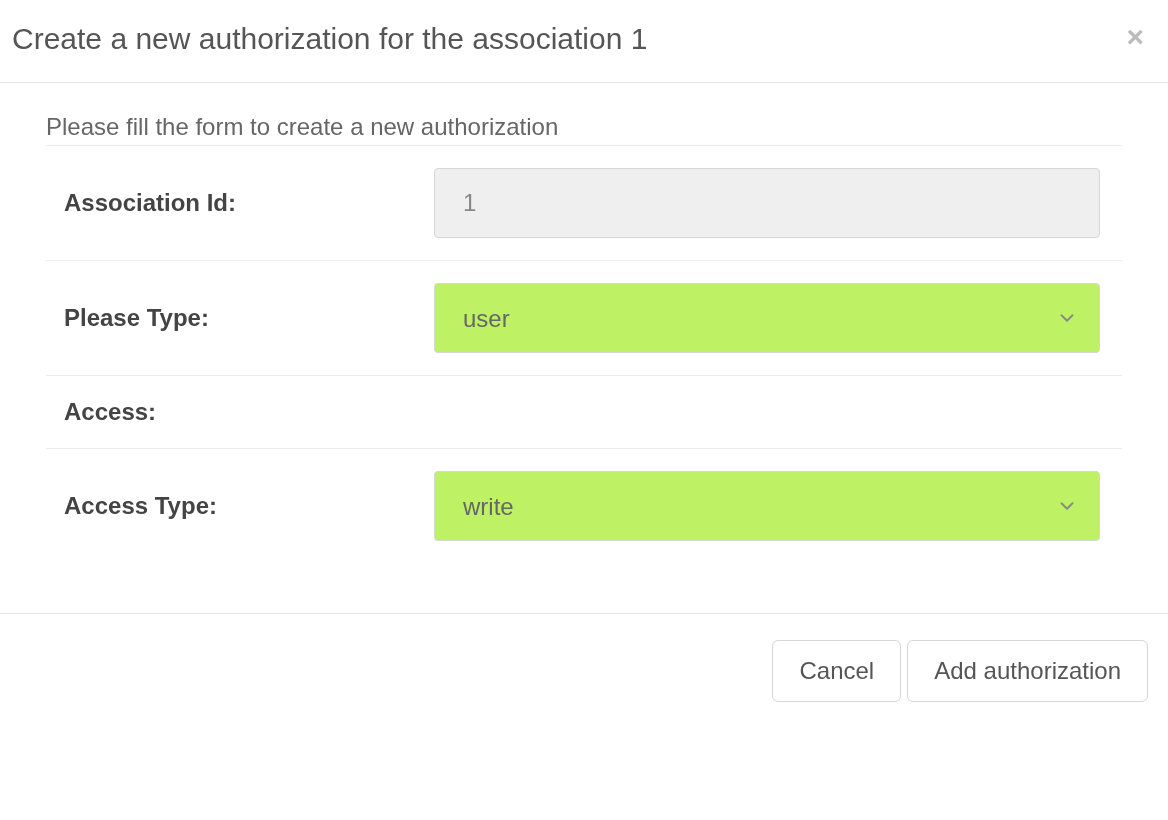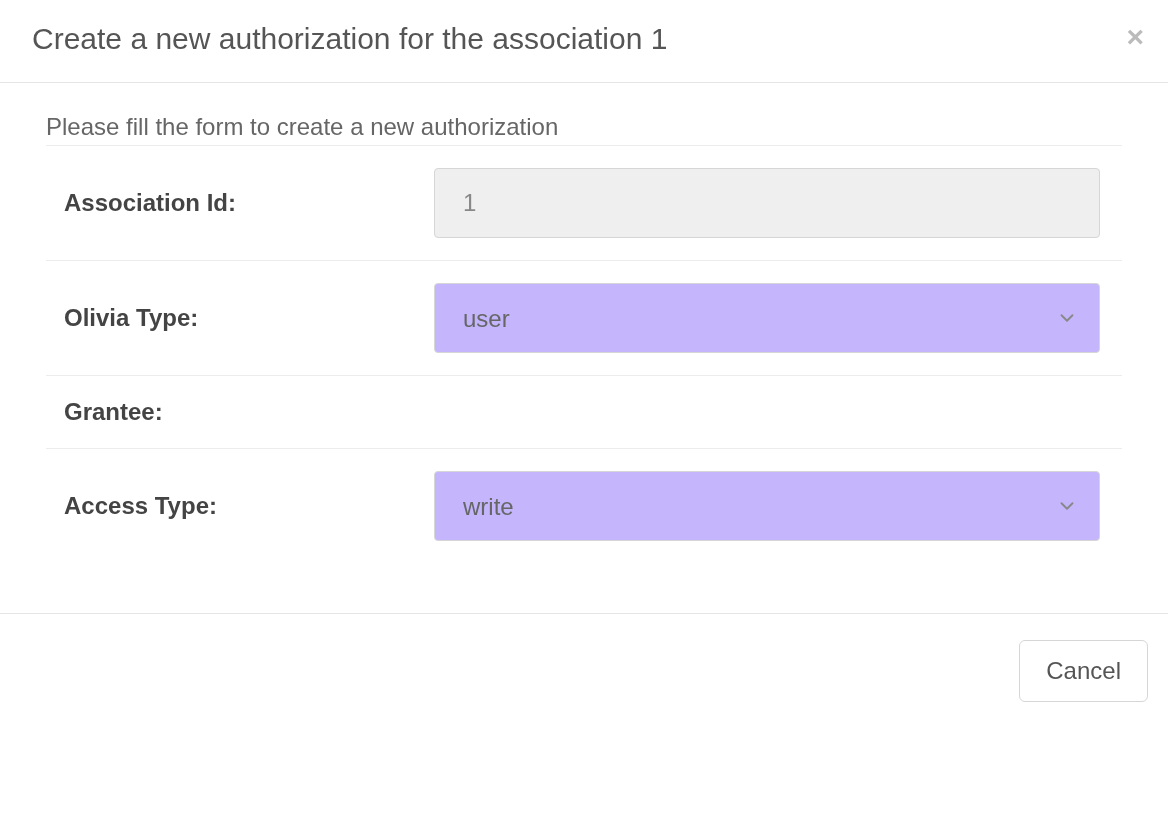--- a/index.html
+++ b/index.html
@@ -14,21 +14,21 @@
     width: 1168px;
     height: 820px;
   }
   .modal {
     width: 100%;
   }
   .modal-header {
     display: flex;
     justify-content: space-between;
     align-items: flex-start;
-    padding: 22px 20px 26px 32px;
+    padding: 22px 20px 26px 12px;
     border-bottom: 1px solid #e5e5e5;
     gap: 8px;
   }
   .modal-title {
     font-size: 30px;
     font-weight: 500;
     color: #555;
   }
   .close-btn {
     background: none;
@@ -72,21 +72,21 @@
   }
   .input-text,
   .input-select {
     width: 100%;
     height: 70px;
     font-size: 24px;
     color: #666;
     padding: 0 28px;
     border: 1px solid #d6d6d6;
     border-radius: 4px;
-    background: #c4b5fd;
+    background: #bef264;
     font-family: inherit;
     appearance: none;
     -webkit-appearance: none;
   }
   .input-text[readonly] {
     background: #efefef;
     color: #888;
   }
   .select-wrap {
     position: relative;
@@ -132,50 +132,51 @@
     <div class="instructions">Please fill the form to create a new authorization</div>
 
     <div class="form-row">
       <div class="form-label">Association Id:</div>
       <div class="form-field">
         <input type="text" class="input-text" readonly="" value="1" style="">
       </div>
     </div>
 
     <div class="form-row">
-      <div class="form-label">Olivia Type:</div>
+      <div class="form-label">Please Type:</div>
       <div class="form-field">
         <div class="select-wrap">
           <select class="input-select">
             <option>user</option>
           </select>
           <svg width="22" height="22" viewBox="0 0 24 24" fill="none" stroke="#888" stroke-width="2" stroke-linecap="round" stroke-linejoin="round">
             <polyline points="6 9 12 15 18 9"></polyline>
           </svg>
         </div>
       </div>
     </div>
 
     <div class="form-row">
-      <div class="form-label">Grantee:</div>
+      <div class="form-label">Access:</div>
     </div>
 
     <div class="form-row">
       <div class="form-label">Access Type:</div>
       <div class="form-field">
         <div class="select-wrap">
           <select class="input-select">
             <option>write</option>
           </select>
           <svg width="22" height="22" viewBox="0 0 24 24" fill="none" stroke="#888" stroke-width="2" stroke-linecap="round" stroke-linejoin="round">
             <polyline points="6 9 12 15 18 9"></polyline>
           </svg>
         </div>
       </div>
     </div>
 
   </div>
 
   <div class="modal-footer">
     <button class="btn">Cancel</button>
+    <button class="btn">Add authorization</button>
   </div>
 
 </div>
 
 </body></html>

